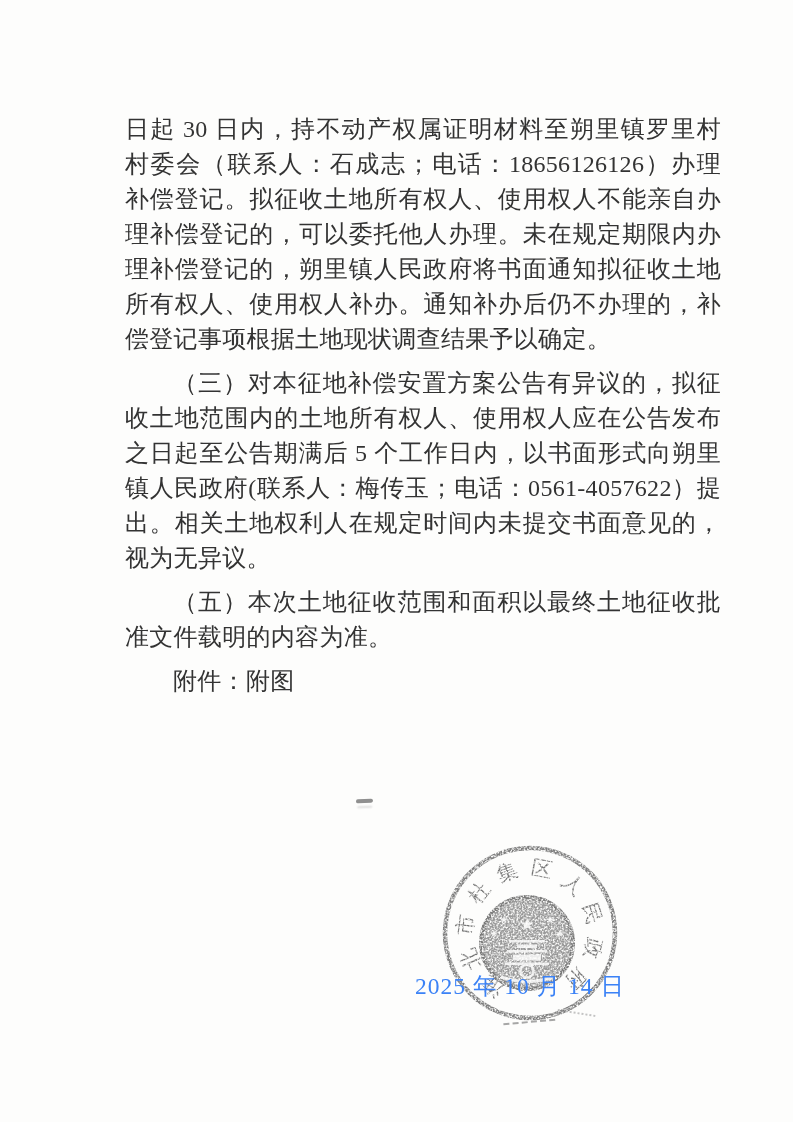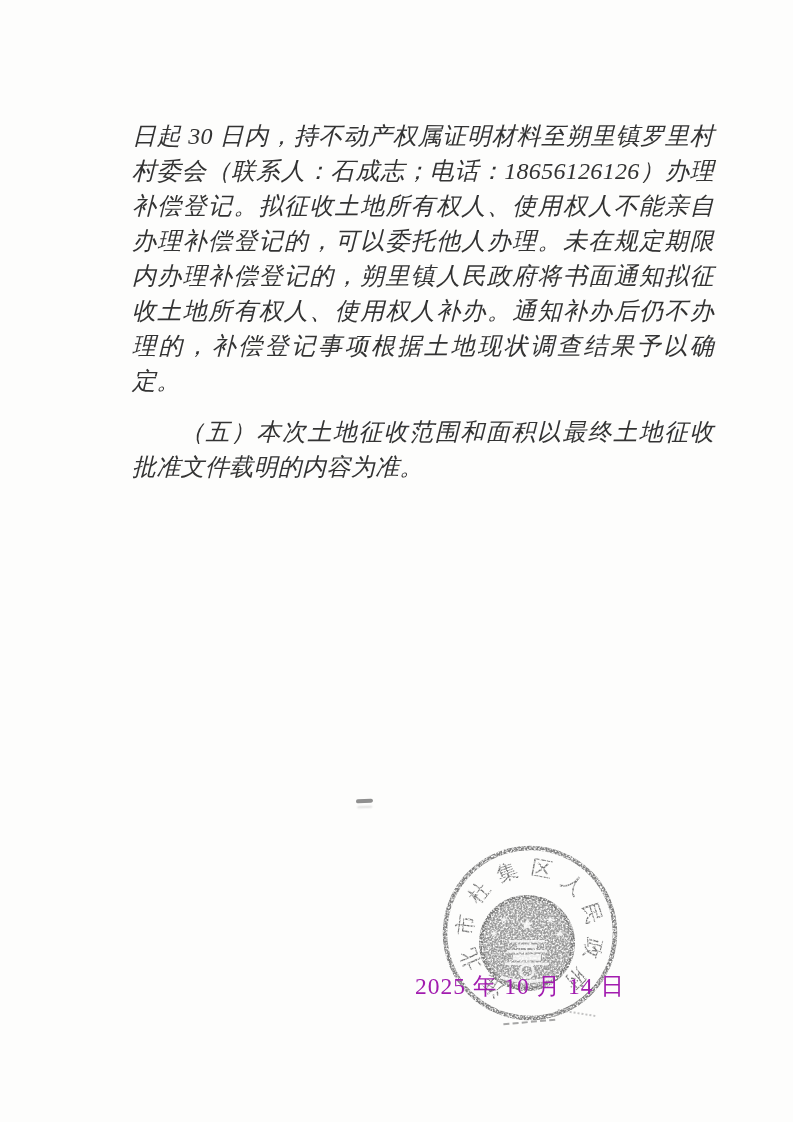--- a/index.html
+++ b/index.html
@@ -12,33 +12,33 @@
     overflow:hidden;
   }
   .doc-body{
     position:absolute;
     left:116px;top:103px;width:614px;
     font-size:24px;
     line-height:35px;
     letter-spacing:0.3px;
     text-align:justify;
   }
-  .doc-body p{margin:16px;font-style:italic;}
+  .doc-body p{margin:9px;}
   .doc-body p.indent{text-indent:2em;}
   .attachment{
     margin-top:26px;
     text-indent:2em;
     text-align:left;
   }
   .issue-date{
     position:absolute;
     left:415px;top:970px;
     font-size:23.5px;
     letter-spacing:1px;
-    color:#a21caf;
+    color:#3b82f6;
     z-index:3;
     white-space:nowrap;
   }
   .seal-wrap{
     position:absolute;
     left:437px;top:845px;
     width:188px;height:182px;
     z-index:2;
     opacity:0.88;
   }
@@ -67,21 +67,23 @@
     opacity:.8;
   }
 </style>
 </head>
 <body>
 
 <div class="page">
 
   <div class="doc-body">
     <p>日起 30 日内，持不动产权属证明材料至朔里镇罗里村村委会（联系人：石成志；电话：18656126126）办理补偿登记。拟征收土地所有权人、使用权人不能亲自办理补偿登记的，可以委托他人办理。未在规定期限内办理补偿登记的，朔里镇人民政府将书面通知拟征收土地所有权人、使用权人补办。通知补办后仍不办理的，补偿登记事项根据土地现状调查结果予以确定。</p>
+    <p class="indent">（三）对本征地补偿安置方案公告有异议的，拟征收土地范围内的土地所有权人、使用权人应在公告发布之日起至公告期满后 5 个工作日内，以书面形式向朔里镇人民政府(联系人：梅传玉；电话：0561-4057622）提出。相关土地权利人在规定时间内未提交书面意见的，视为无异议。</p>
     <p class="indent">（五）本次土地征收范围和面积以最终土地征收批准文件载明的内容为准。</p>
+    <p class="attachment">附件：附图</p>
   </div>
 
   <div class="artifact artifact-dash"></div>
 
   <div class="seal-wrap">
     <svg width="188" height="182" viewBox="0 0 188 182">
       <defs>
         <filter id="rough" x="-20%" y="-20%" width="140%" height="140%">
           <feTurbulence type="fractalNoise" baseFrequency="0.55" numOctaves="2" seed="7" result="n"></feTurbulence>
           <feColorMatrix in="n" type="matrix" values="0 0 0 0 0  0 0 0 0 0  0 0 0 0 0  0 0 0 2.6 -0.62" result="a"></feColorMatrix>

